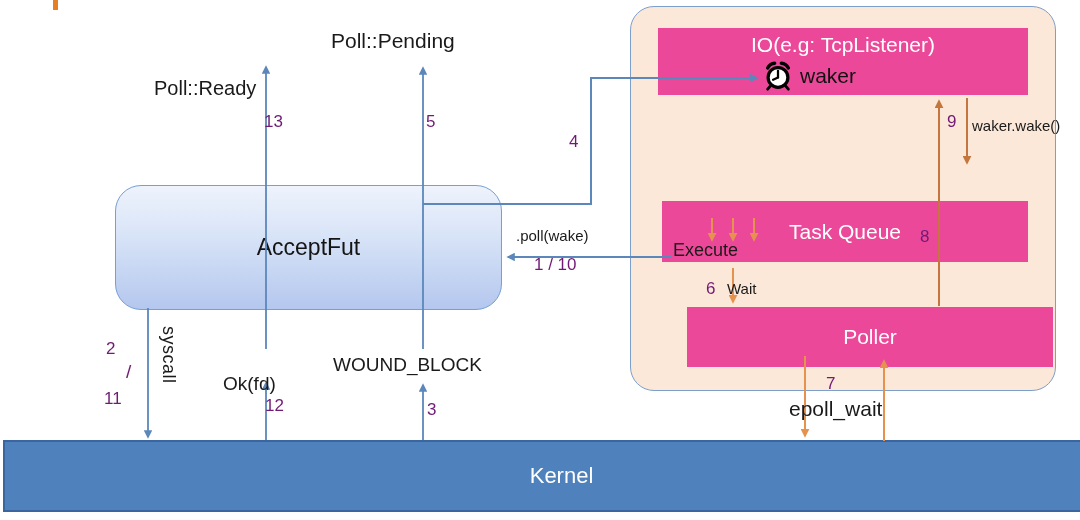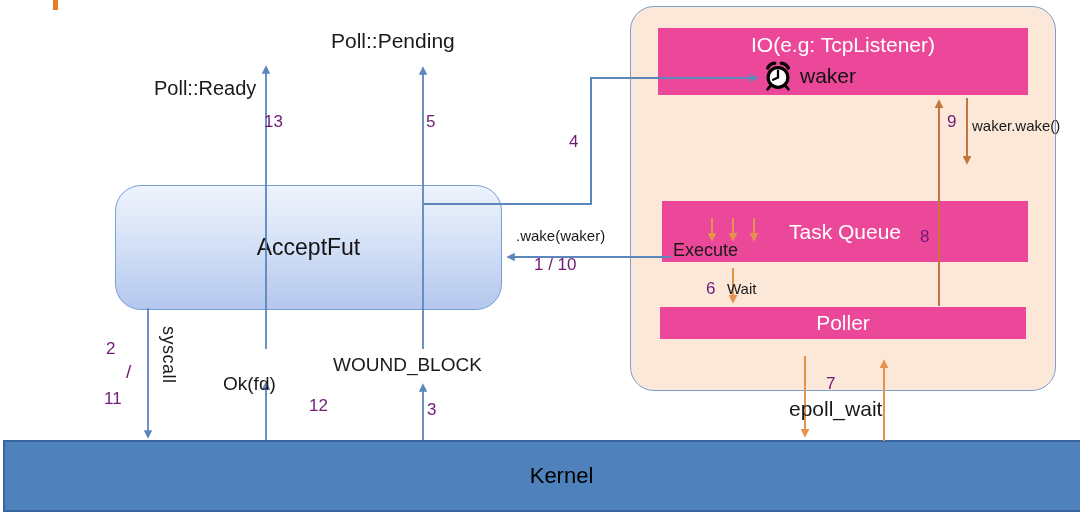--- a/index.html
+++ b/index.html
@@ -27,28 +27,28 @@
   .orange-box{
     position:absolute;background:#ec4899;z-index:2;
     display:flex;align-items:center;justify-content:center;text-align:right;
   }
   #io-box{left:658px;top:28px;width:370px;height:67px;flex-direction:column;justify-content:flex-start;padding-top:5px;box-sizing:border-box;}
   #io-box .title{font-size:21px;}
   #waker-row{position:absolute;left:762px;top:60px;display:flex;align-items:center;gap:6px;z-index:6;}
   #waker-row .wk{font-size:21px;color:#111;}
   #task-queue-box{left:662px;top:170px;width:366px;height:61px;margin-top:31px;}
   #task-queue-box .title{font-size:21px;}
-  #poller-box{left:660px;top:307px;width:366px;height:32px;}
+  #poller-box{left:687px;top:307px;width:366px;height:60px;}
   #poller-box .title{font-size:21px;}
   #kernel-bar{
     position:absolute;left:3px;top:440px;width:1117px;height:72px;
     background:#4f81bd;border:2px solid #3b659f;box-sizing:border-box;
     display:flex;align-items:center;justify-content:center;z-index:1;
   }
-  #kernel-bar .t{color:#000000;font-size:22px;}
+  #kernel-bar .t{color:#ffffff;font-size:22px;}
   #accent-tick{position:absolute;left:53px;top:0;width:5px;height:10px;background:#e87e24;z-index:3;}
   #connector-svg{position:absolute;left:0;top:0;z-index:5;pointer-events:none;}
   .z10{z-index:10;}
   #syscall-label{writing-mode:vertical-rl;font-size:18px;letter-spacing:.5px;}
 </style>
 </head>
 <body>
 
 <div id="accent-tick"></div>
 
@@ -124,36 +124,36 @@
   <line x1="884" y1="441" x2="884" y2="361" stroke="#e6924f" stroke-width="2" marker-end="url(#ao)"></line>
 </svg>
 
 <div class="lbl z10" style="left:154px;top:30px;font-size:20px;margin-top:48px;">Poll::Ready</div>
 <div class="lbl z10" style="left:331px;top:30px;font-size:21px;">Poll::Pending</div>
 
 <div class="num z10" style="left:264px;top:113px;">13</div>
 <div class="num z10" style="left:426px;top:113px;">5</div>
 <div class="num z10" style="left:569px;top:133px;">4</div>
 
-<div class="lbl z10" style="left:516px;top:228px;font-size:15px;">.wake(waker)</div>
+<div class="lbl z10" style="left:516px;top:228px;font-size:15px;">.poll(wake)</div>
 <div class="num z10" style="left:534px;top:256px;">1 / 10</div>
 
 <div class="lbl z10" style="left:673px;top:241px;font-size:18px;">Execute</div>
 <div class="num z10" style="left:706px;top:280px;">6</div>
 <div class="lbl z10" style="left:727px;top:281px;font-size:15px;">Wait</div>
 
 <div class="num z10" style="left:920px;top:228px;">8</div>
 <div class="num z10" style="left:947px;top:113px;">9</div>
 <div class="lbl z10" style="left:972px;top:118px;font-size:15px;">waker.wake()</div>
 
 <div class="num z10" style="left:106px;top:340px;">2</div>
 <div class="num z10" style="left:126px;top:362px;font-size:19px;">/</div>
 <div class="num z10" style="left:104px;top:390px;">11</div>
 <div class="lbl z10" id="syscall-label" style="left:159px;top:326px;">syscall</div>
 
 <div class="lbl z10" style="left:223px;top:350px;font-size:19px;margin-top:24px;">Ok(fd)</div>
-<div class="num z10" style="left:265px;top:397px;padding-left:44px;">12</div>
+<div class="num z10" style="left:265px;top:397px;">12</div>
 
 <div class="lbl z10" style="left:333px;top:355px;font-size:19px;">WOUND_BLOCK</div>
 <div class="num z10" style="left:427px;top:401px;">3</div>
 
 <div class="num z10" style="left:826px;top:375px;">7</div>
 <div class="lbl z10" style="left:789px;top:398px;font-size:21px;">epoll_wait</div>
 
 </body></html>

